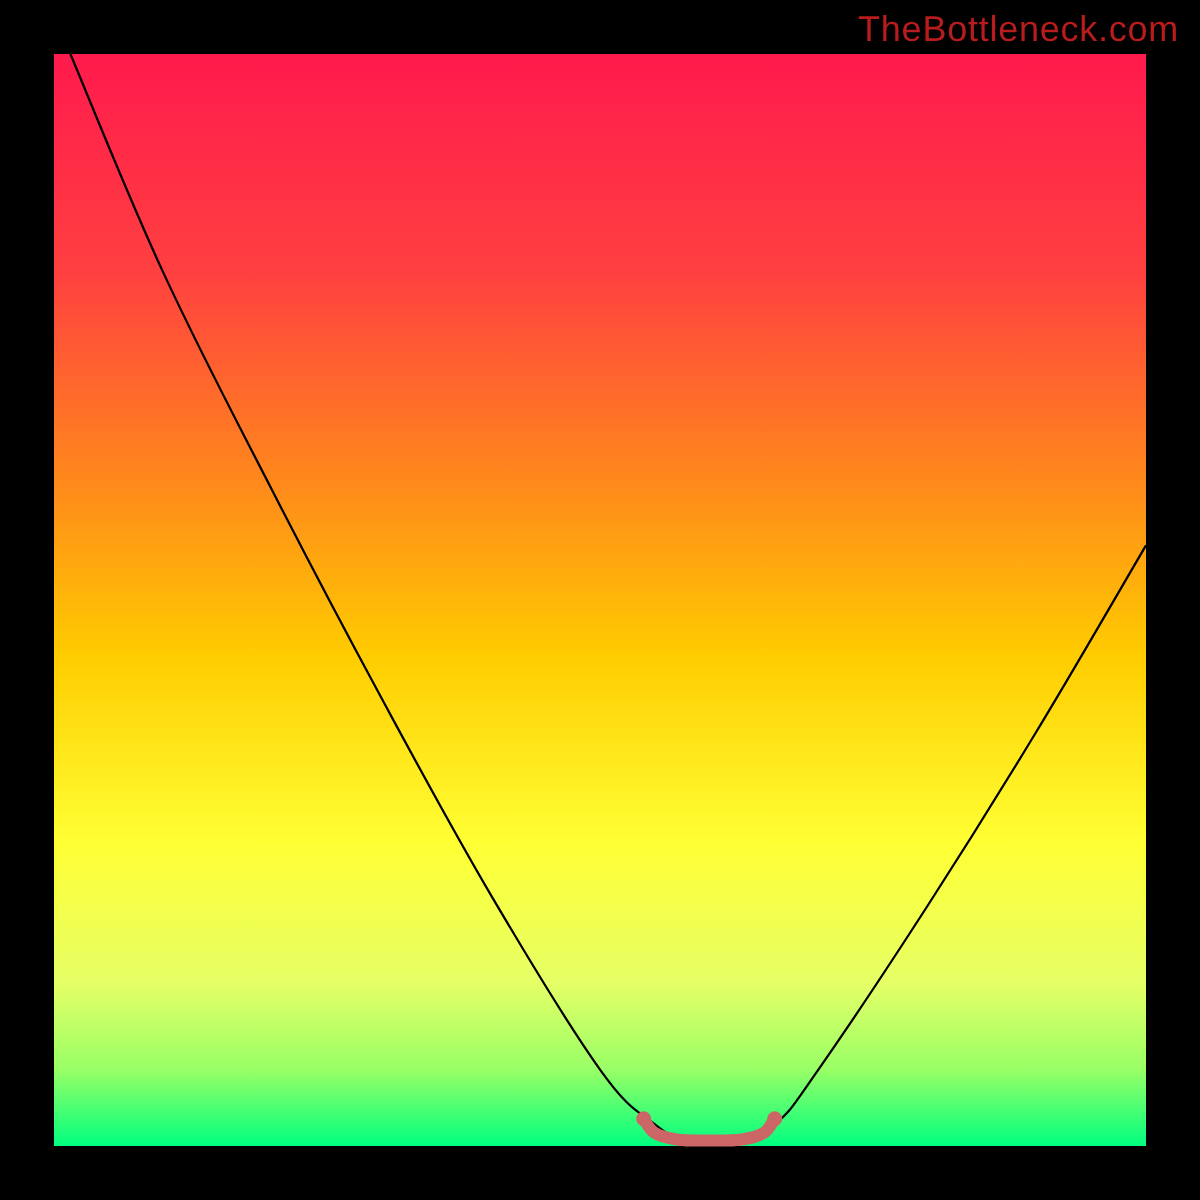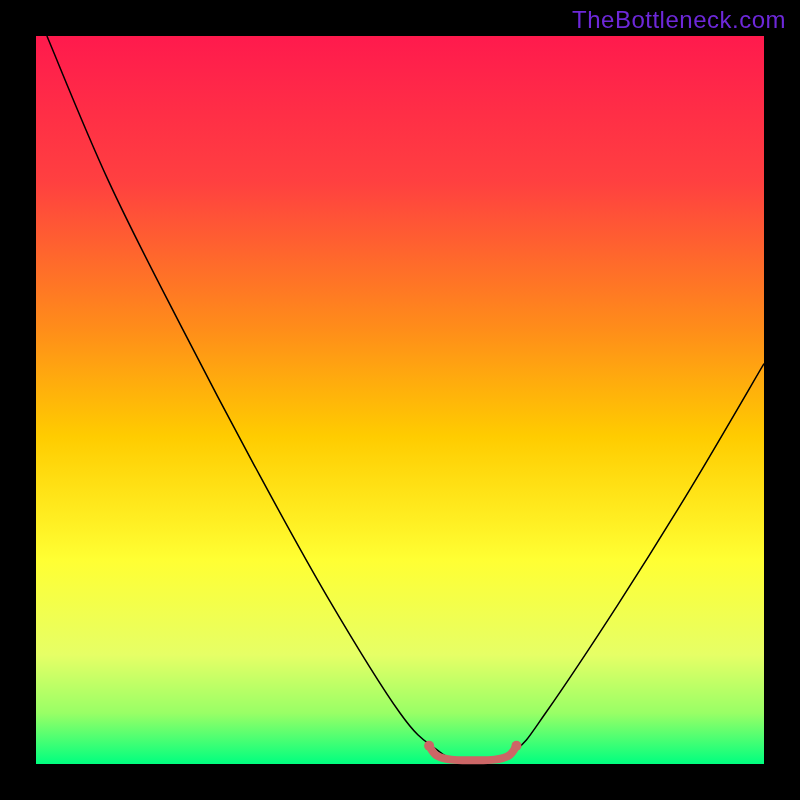--- a/index.html
+++ b/index.html
@@ -9,21 +9,21 @@
     width: 800px;
     height: 800px;
     overflow: hidden;
     position: relative;
     font-family: Arial, Helvetica, sans-serif;
   }
   .watermark {
     position: absolute;
     top: 6px;
     right: 14px;
-    color: #6d28d9;
+    color: #b91c1c;
     font-size: 24px;
     font-weight: 500;
     letter-spacing: 0.5px;
     z-index: 10;
   }
   .chart-frame {
     position: absolute;
     left: 0;
     top: 0;
     width: 800px;

